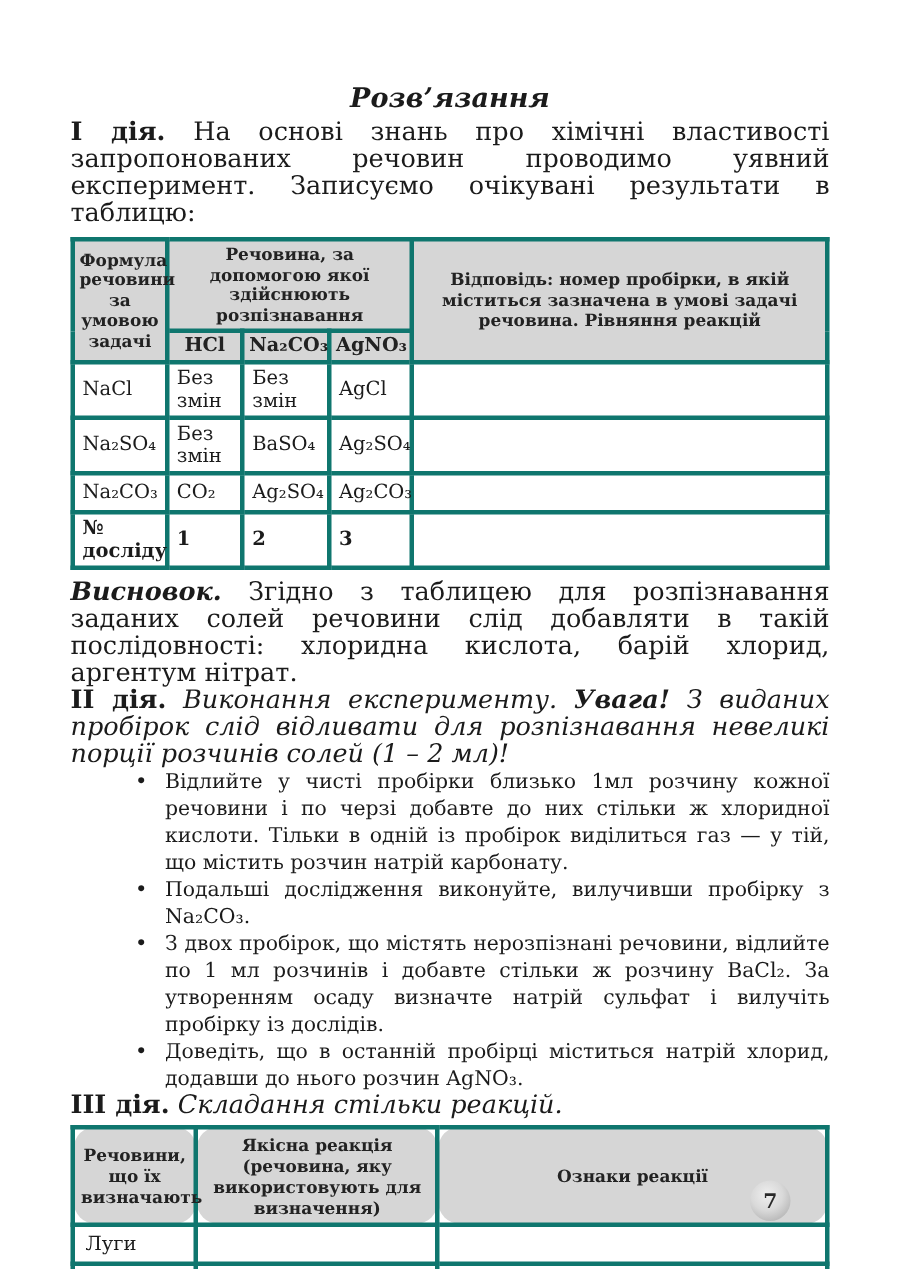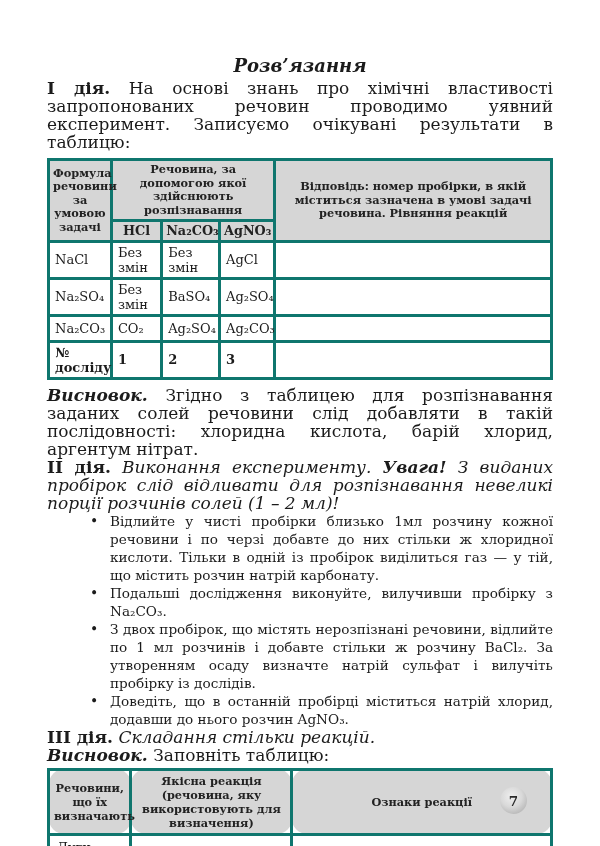--- a/index.html
+++ b/index.html
@@ -174,21 +174,20 @@
 
   <ul class="bullets">
     <li>Відлийте у чисті пробірки близько 1мл розчину кожної речовини і по черзі добавте до них стільки ж хлоридної кислоти. Тільки в одній із пробірок виділиться газ — у тій, що містить розчин натрій карбонату.</li>
     <li>Подальші дослідження виконуйте, вилучивши пробірку з Na₂CO₃.</li>
     <li>З двох пробірок, що містять нерозпізнані речовини, відлийте по 1 мл розчинів і добавте стільки ж розчину BaCl₂. За утворенням осаду визначте натрій сульфат і вилучіть пробірку із дослідів.</li>
     <li>Доведіть, що в останній пробірці міститься натрій хлорид, додавши до нього розчин AgNO₃.</li>
   </ul>
 
   <p class="para"><span class="lead">ІІІ дія.</span> <span class="it">Складання стільки реакцій.</span></p>
 
-  <p class="para"><span class="bi">Висновок.</span> <span>Заповніть таблицю:</span></p>
 
   <table class="t2">
     <colgroup>
       <col style="width:16.4%">
         <col style="width:32%">
         <col style="width:51.6%">
     </colgroup>
     <thead>
       <tr>
         <th>Речовини, що їх визначають</th>

